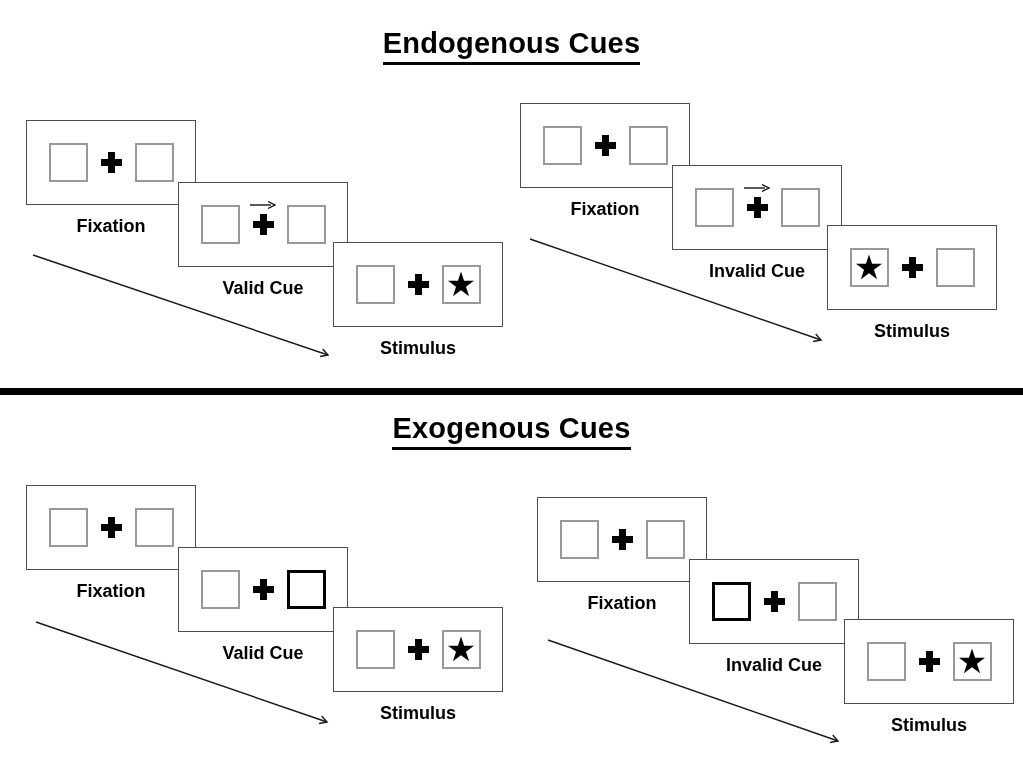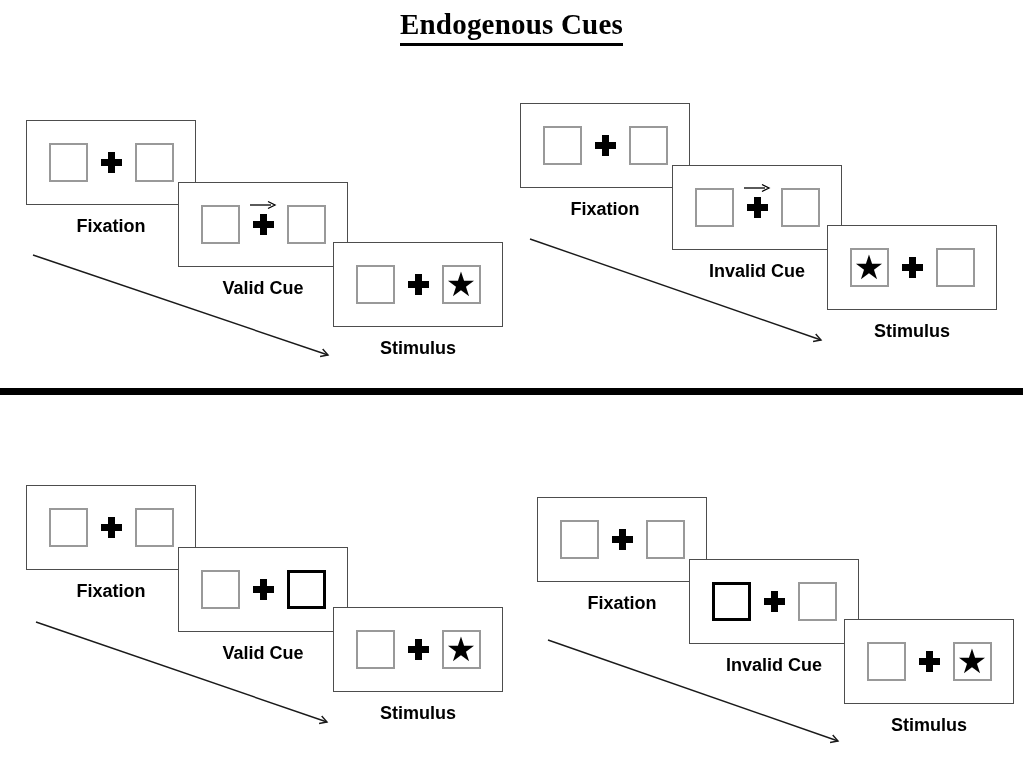--- a/index.html
+++ b/index.html
@@ -11,21 +11,21 @@
   }
 
   
   .section-title {
     position:absolute; left:0; width:100%; text-align:center;
     font-size:29px; font-weight:bold; letter-spacing:0.2px;
   }
   .section-title .ul {
     border-bottom:3px solid #000; padding-bottom:2px; display:inline-block;
   }
-  .title-endo { top:8px;font-family:Liberation Serif, serif; }
+  .title-endo { top:27px; }
   .title-exo  { top:412px; }
 
   
   .divider {
     position:absolute; left:0; top:388px; width:1023px; height:7px;
     background:#000;
   }
 
   
   .group { position:absolute; }
@@ -167,20 +167,23 @@
         </div>
         <div class="plus"></div>
         <div class="sq"></div>
       </div>
       <div class="panel-label">Stimulus</div>
     </div>
   </div>
 
   <div class="divider"></div>
 
+  <div class="section-title title-exo">
+    <span class="ul">Exogenous Cues</span>
+  </div>
 
   <div class="group g-bl">
     <div class="item s1">
       <div class="card">
         <div class="sq"></div>
         <div class="plus"></div>
         <div class="sq"></div>
       </div>
       <div class="panel-label">Fixation</div>
     </div>

